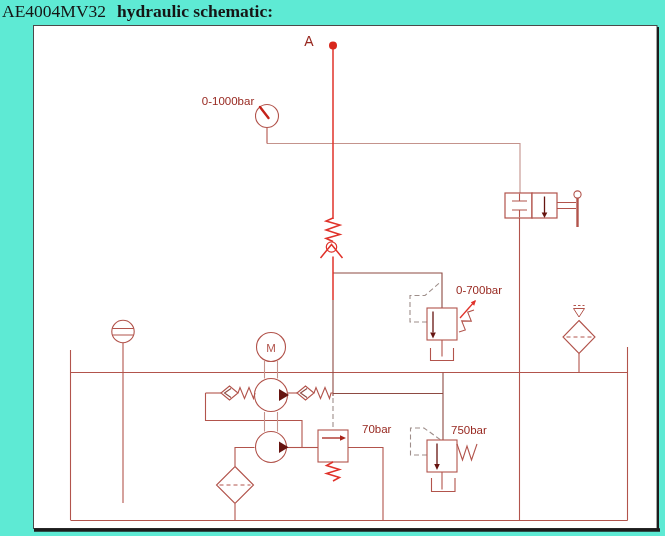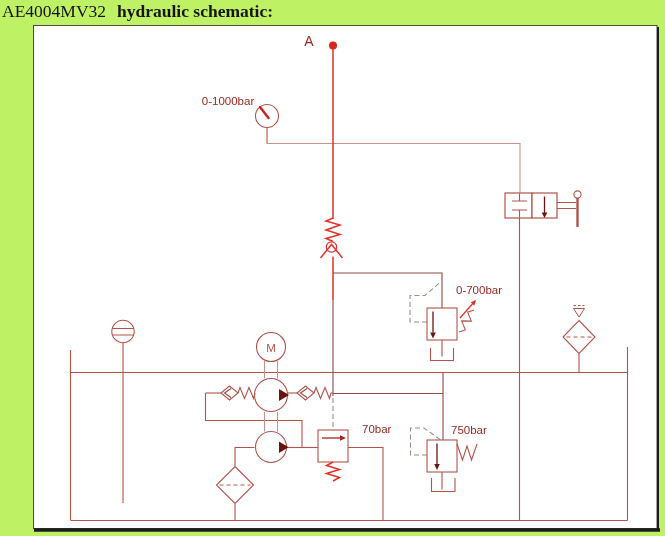--- a/index.html
+++ b/index.html
@@ -1,16 +1,16 @@
 <!DOCTYPE html>
 <html style="--line-main: #e0322a; --line: #b2544c; --line-light: #c4938c; --line-dark: #8d4a42; --arrow-dark: #661410; --pilot: #9e8e8a; --label: #97271f; --border: #4a4a4a; --border-shadow: #1c1c1c;"><head>
 <meta charset="utf-8">
 <style>
   html,body{margin:0;padding:0;background:#ffffff;}
-  .page{position:relative;width:665px;height:536px;background:#bef264;font-family:"Liberation Sans",sans-serif;}
+  .page{position:relative;width:665px;height:536px;background:#5eead4;font-family:"Liberation Sans",sans-serif;}
   svg{display:block;}
   .title-model{font-family:"Liberation Serif",serif;font-size:17.5px;fill:#151515;}
   .title-head{font-family:"Liberation Serif",serif;font-size:17.5px;font-weight:bold;fill:#151515;}
   .lbl{font-family:"Liberation Sans",sans-serif;font-size:11.5px;fill:var(--label);}
   .lblA{font-family:"Liberation Sans",sans-serif;font-size:14px;fill:var(--label);}
   .lblM{font-family:"Liberation Sans",sans-serif;font-size:11.5px;fill:var(--line);}
   .ln{stroke:var(--line);stroke-width:1.1;fill:none;}
   .ln-main{stroke:var(--line-main);stroke-width:1.5;fill:none;}
   .ln-dark{stroke:var(--line-dark);stroke-width:1.1;fill:none;}
   .ln-light{stroke:var(--line-light);stroke-width:1.1;fill:none;}

